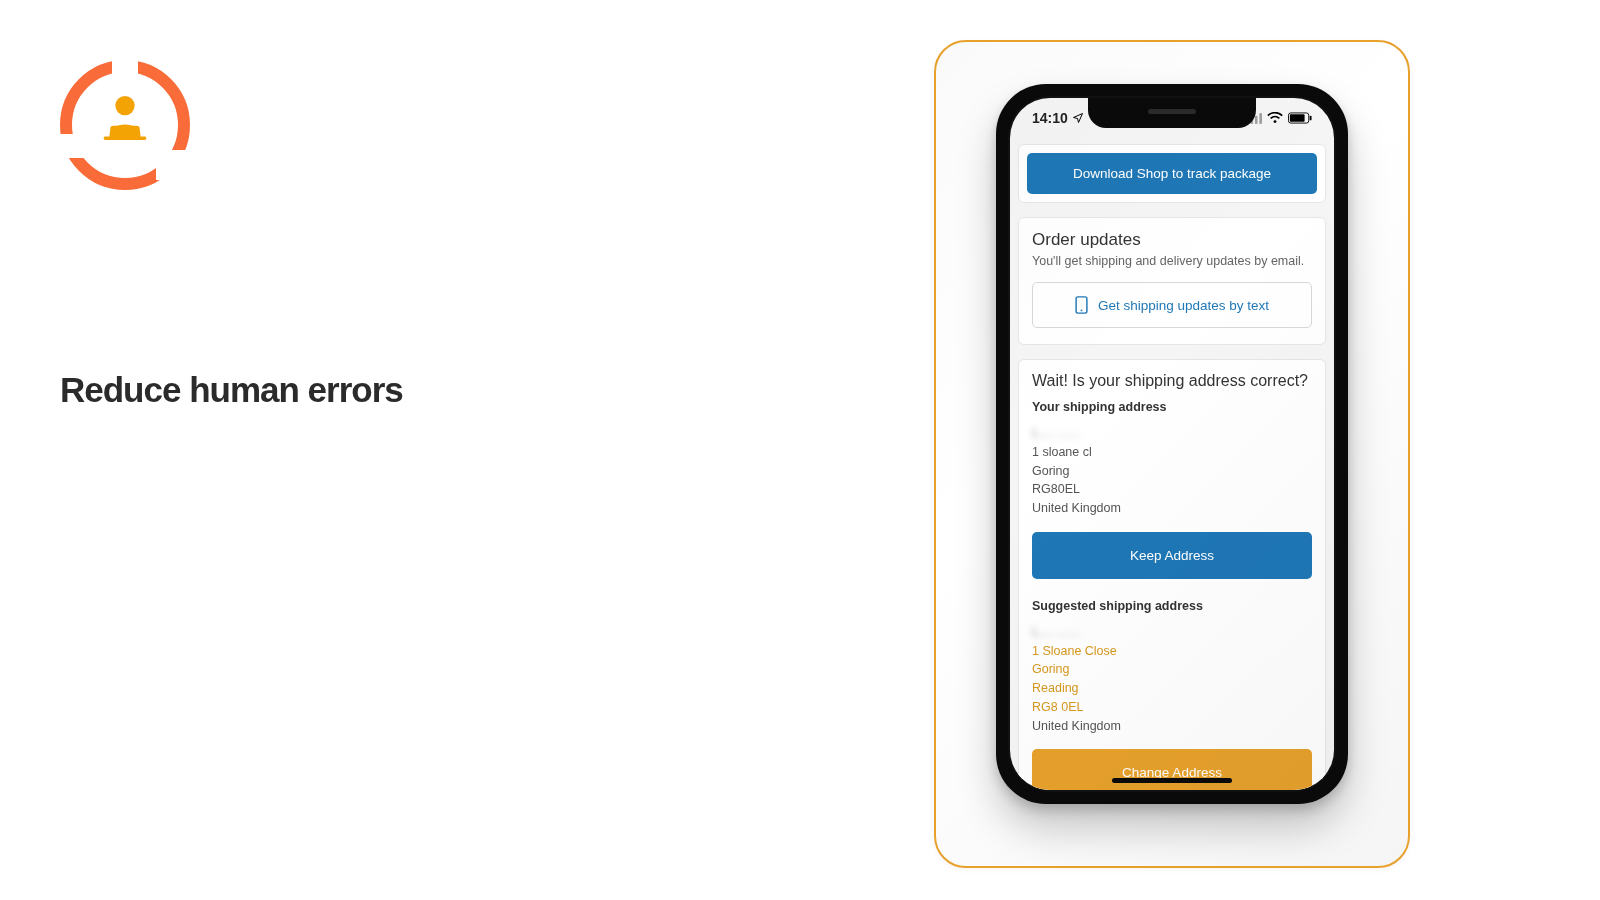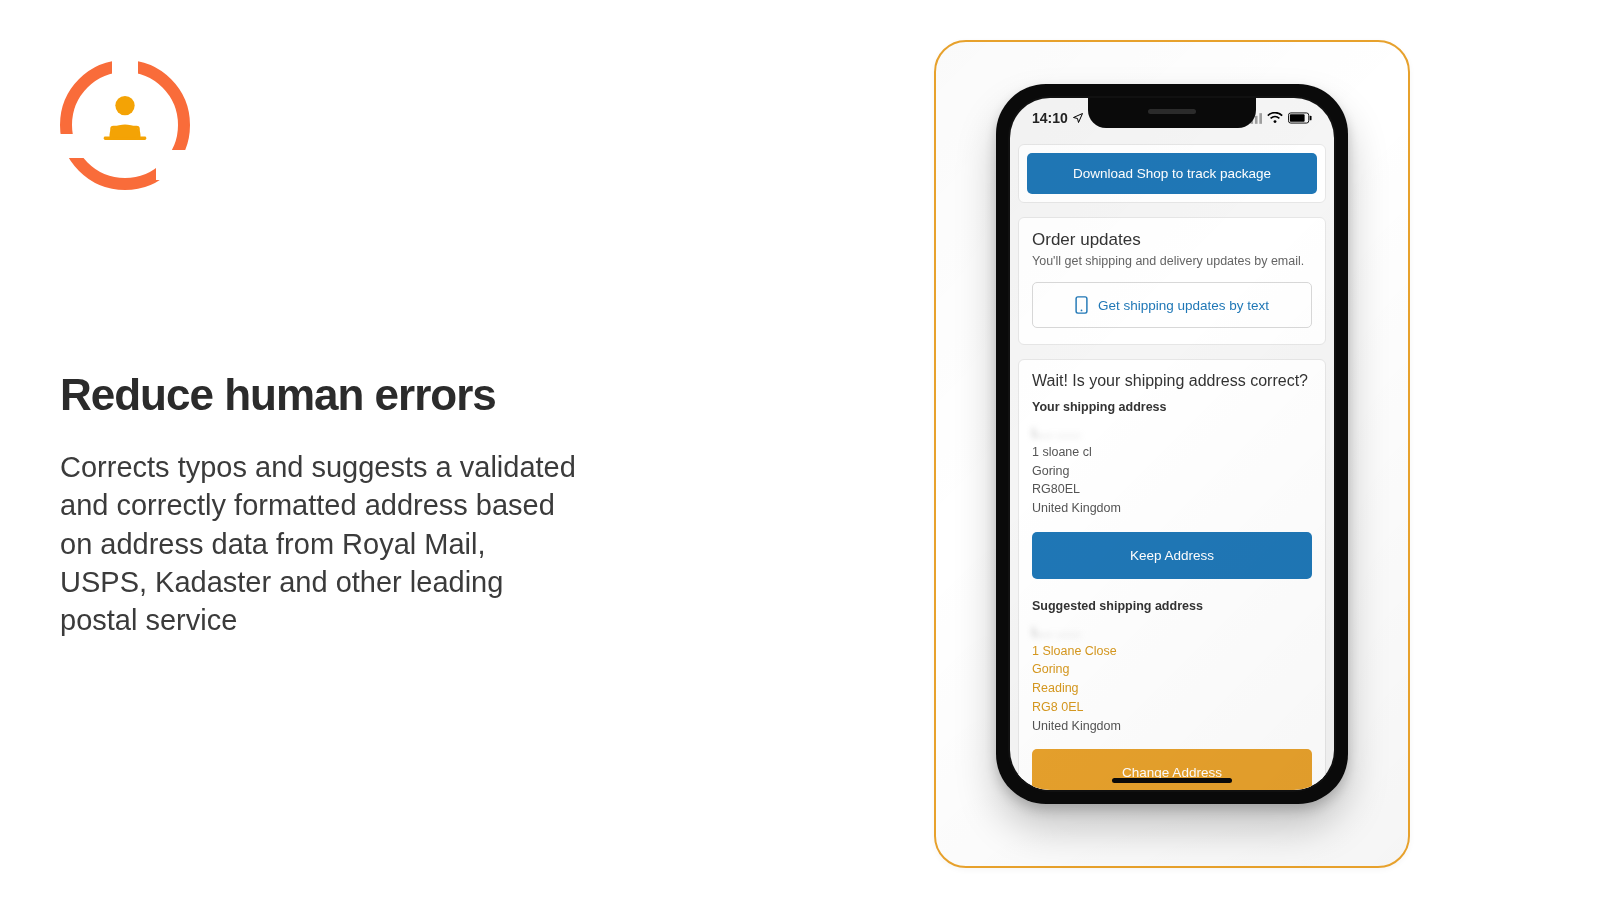--- a/index.html
+++ b/index.html
@@ -20,21 +20,21 @@
   }
   .ring::before {  left: 50%; top: -14px; width: 26px; height: 26px; transform: translateX(-50%); }
   .ring::after  {  right: -8px; bottom: -2px; width: 30px; height: 30px; }
   .ring .gap-left { position: absolute; left: -12px; bottom: 20px; width: 24px; height: 24px; background: #fff; }
   .user-svg { position: absolute; left: 34px; top: 42px; width: 62px; height: 62px; }
   .dot-grid { position: absolute; left: 120px; top: 14px; width: 110px; height: 160px;
     background-image: radial-gradient(#d9d5cf 1.6px, transparent 1.6px);
     background-size: 14px 14px; opacity: .7; z-index: -1;
   }
 
-  .headline { margin-top: 160px; font-size: 44px; font-weight: 800; letter-spacing: -1px; color: #2b2b2b; font-family: "Segoe UI", Arial, sans-serif; }
+  .headline { margin-top: 160px; font-size: 35px; font-weight: 800; letter-spacing: -1px; color: #2b2b2b; font-family: "Segoe UI", Arial, sans-serif; }
   .body-copy { margin-top: 28px; font-size: 29px; line-height: 1.32; color: #3b3b3b; max-width: 520px; }
 
   
   .panel {
     position: absolute; right: 190px; top: 40px; width: 476px; height: 828px;
     border: 2.5px solid #e7a12c; border-radius: 32px; background: #fff;
     box-shadow: 0 2px 6px rgba(0,0,0,.04);
   }
   .panel::after {  content: ""; position: absolute; inset: 0; border-radius: 30px; background: linear-gradient(135deg, rgba(0,0,0,.02) 0%, rgba(0,0,0,0) 40%, rgba(0,0,0,.04) 100%); pointer-events: none; }
 
@@ -85,21 +85,20 @@
       </div>
       <svg class="user-svg" viewBox="0 0 64 64">
         <circle cx="32" cy="14" r="10" fill="#f4a305"></circle>
         <path d="M16 44 C16 30 48 30 48 44 L48 48 L16 48 Z" fill="#f4a305"></path>
         <rect x="10" y="46" width="44" height="3.5" rx="1.5" fill="#f4a305"></rect>
         <rect x="18" y="36" width="28" height="12" rx="2" fill="none" stroke="#f4a305" stroke-width="2.5"></rect>
       </svg>
     </div>
 
     <h1 class="headline">Reduce human errors</h1>
-    <p class="body-copy">Corrects typos and suggests a validated and correctly formatted address based on address data from Royal Mail, USPS, Kadaster and other leading postal service</p>
   </div>
 
   <div class="panel">
     <div class="phone">
       <div class="phone-inner">
         <div class="screen">
           <div class="notch">
               <span class="speaker"></span>
             </div>
           <div class="home-indicator"></div>

